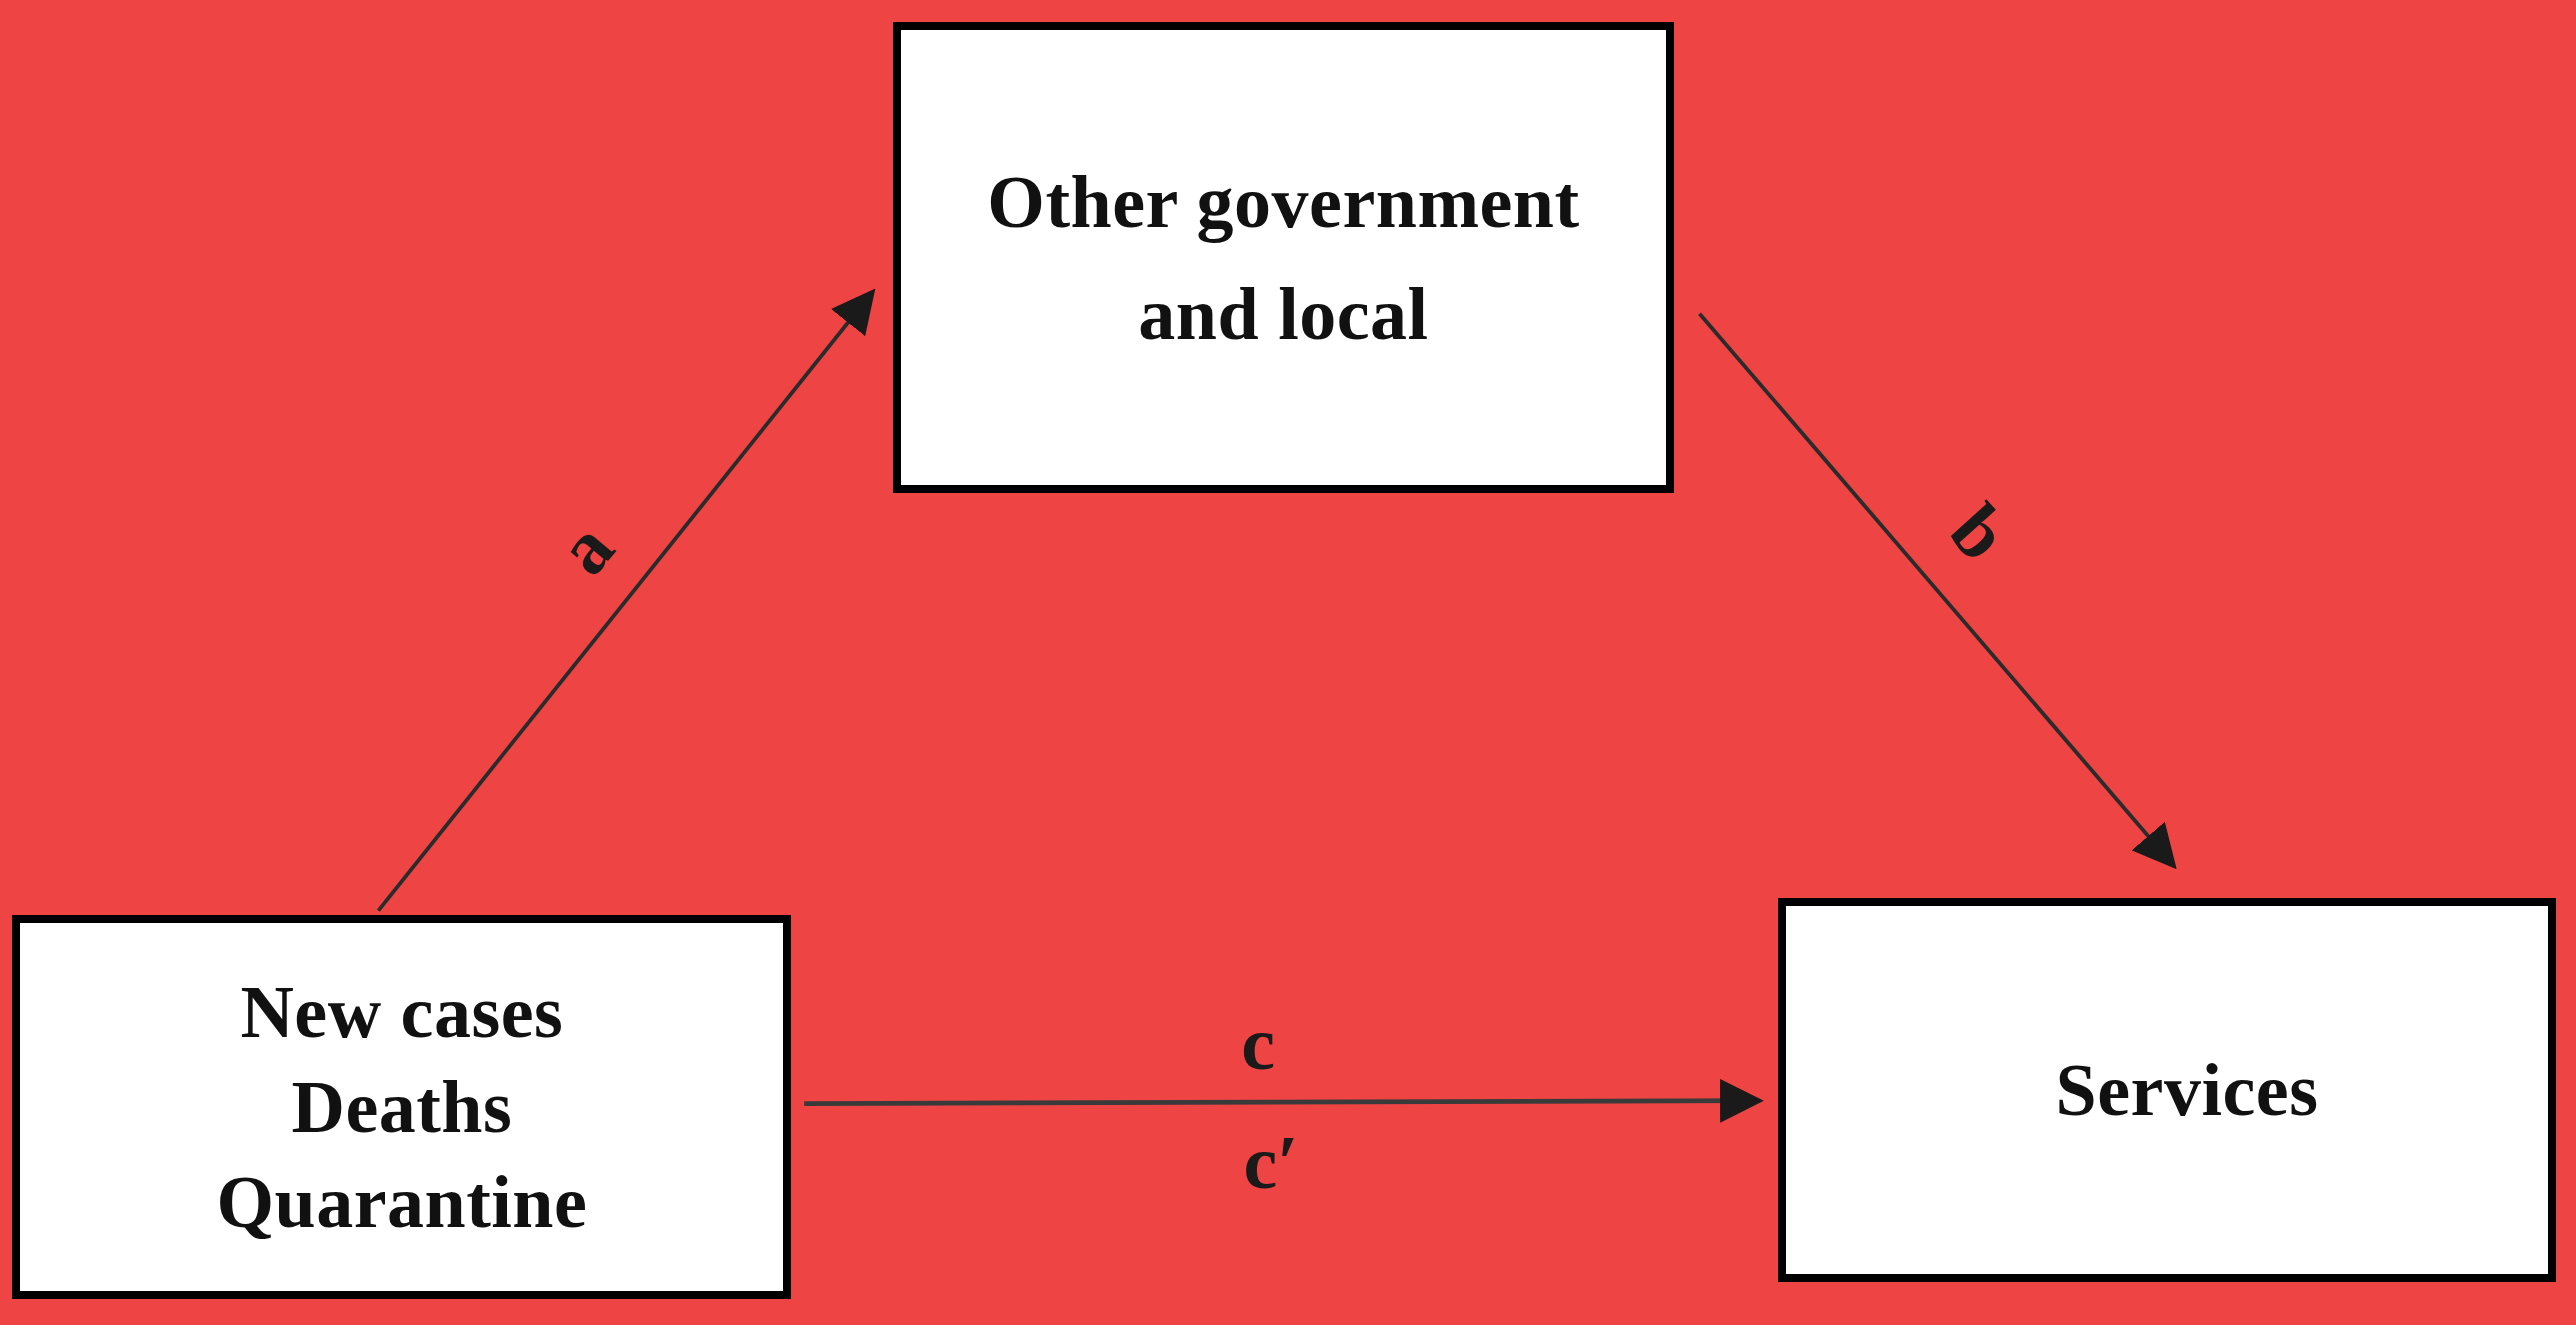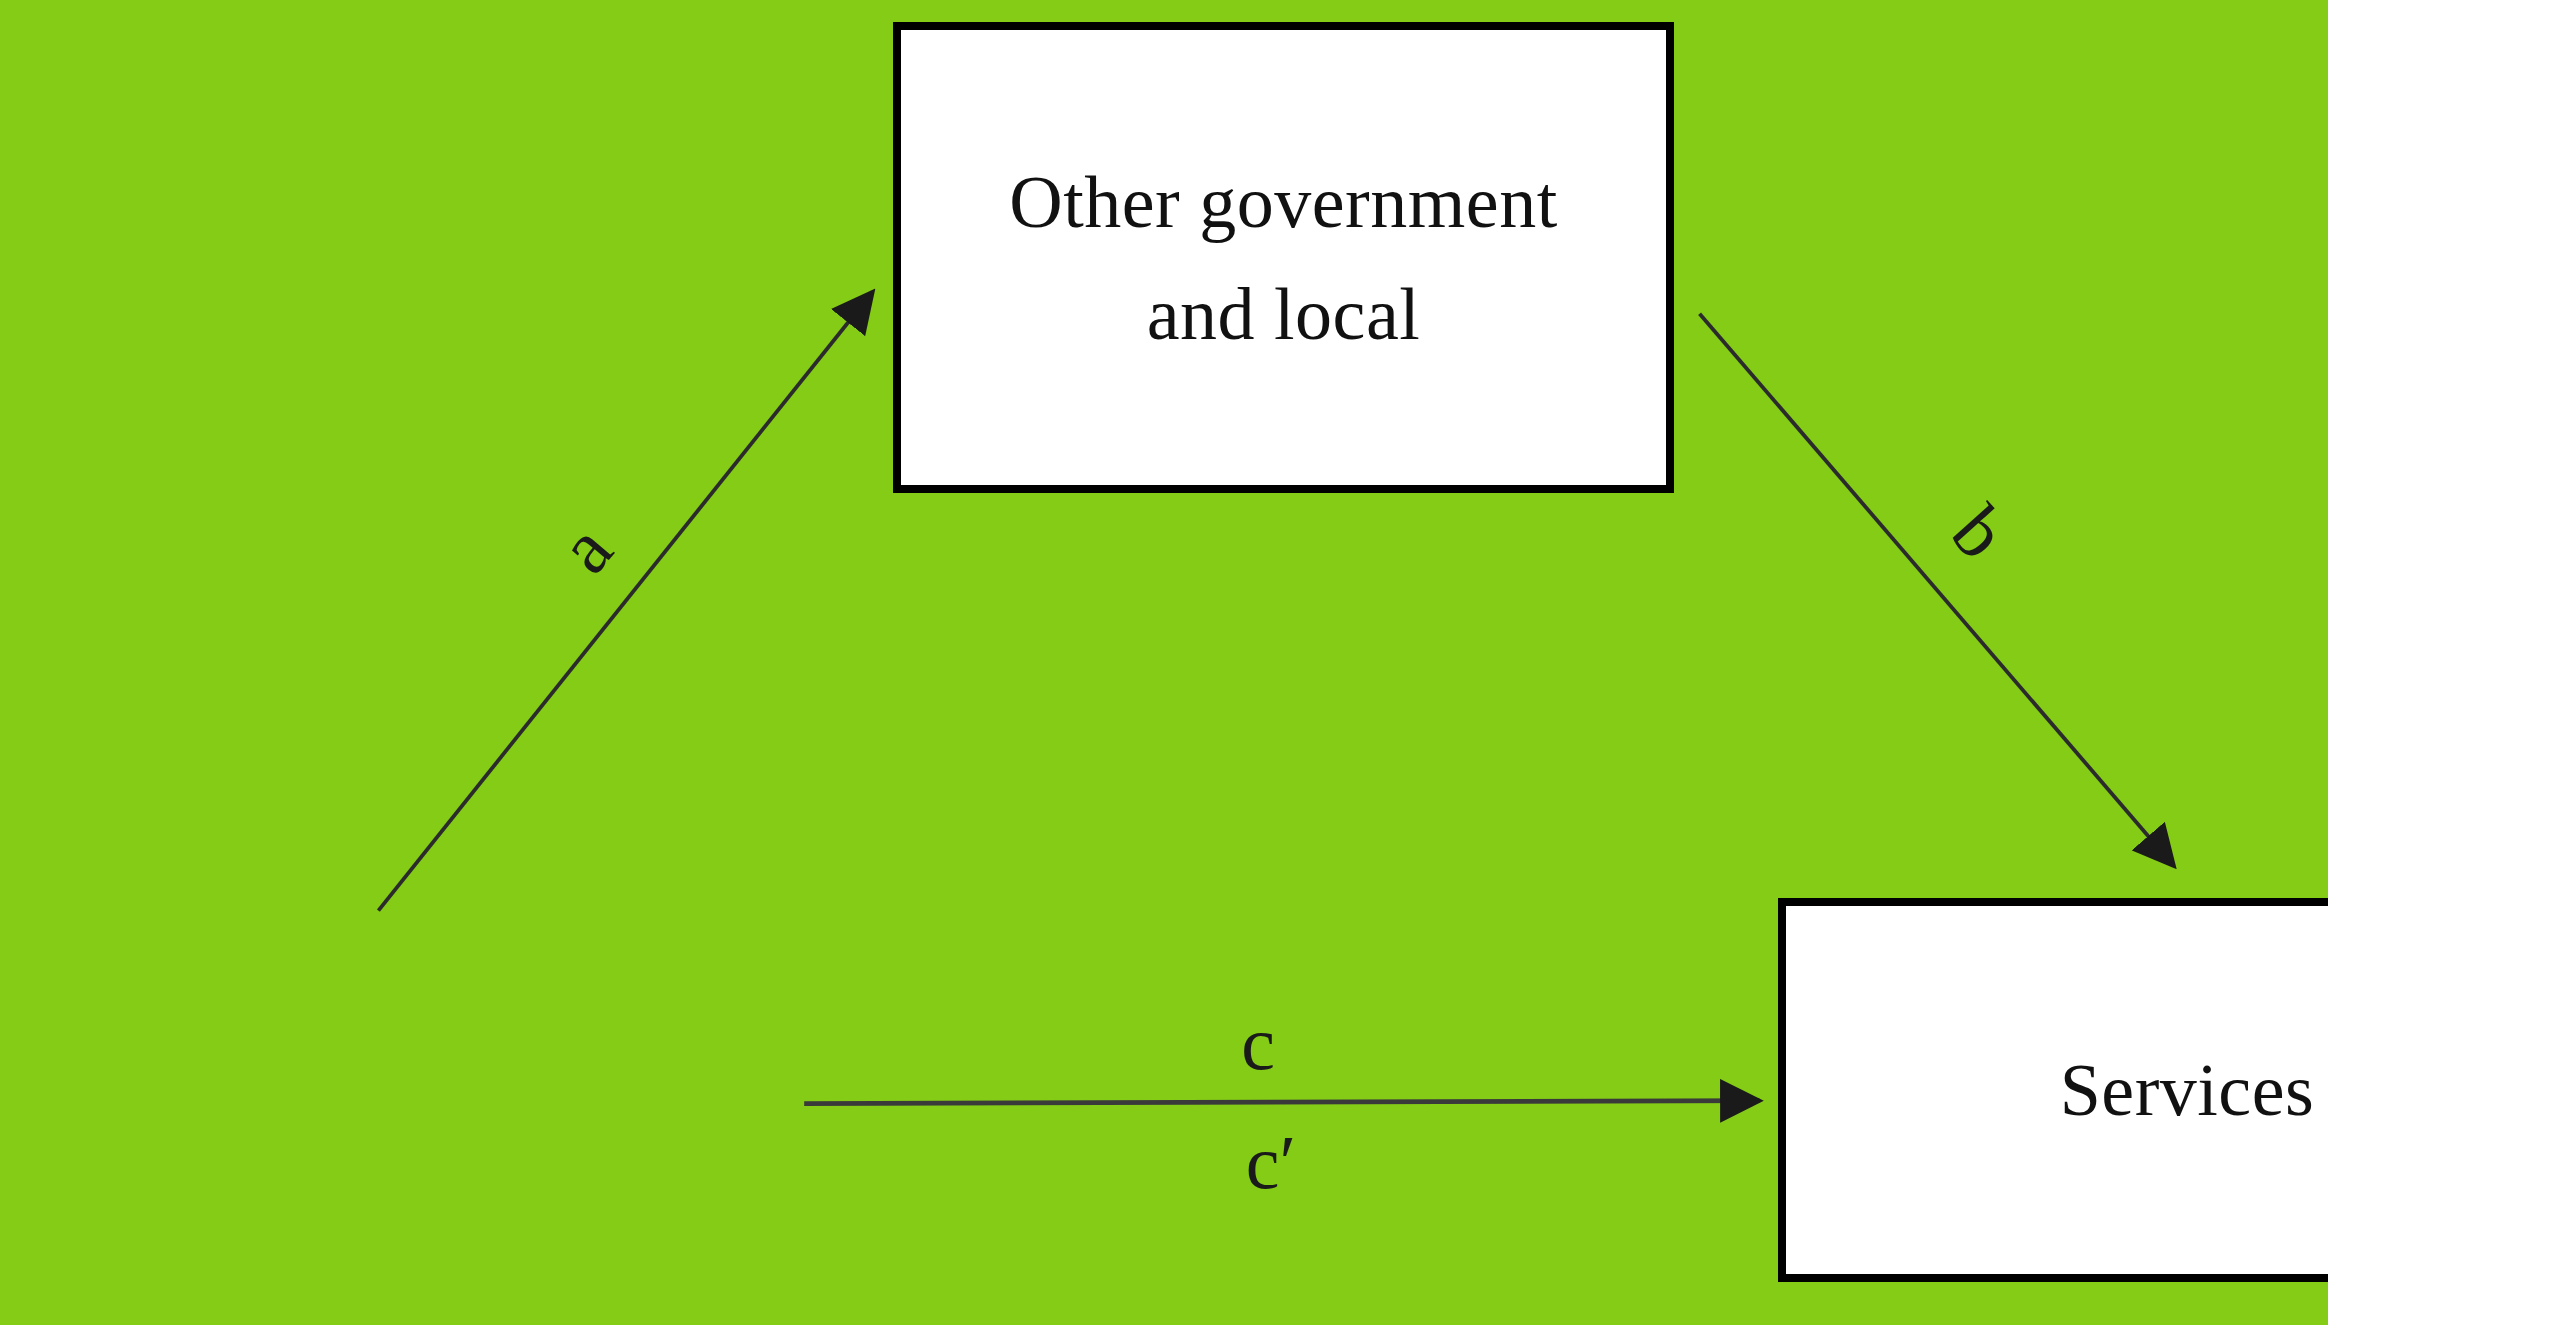--- a/index.html
+++ b/index.html
@@ -2,26 +2,27 @@
 <html style="font-size:15px"><head>
 <meta charset="utf-8">
 <style>
   html, body {
     margin: 0;
     padding: 0;
     background: #ffffff;
   }
   .canvas {
     position: relative;
-    width: 2328px;
+    width: 2576px;
     height: 1325px;
-    background: #84cc16;
+    background: #ef4444;
     font-family: "Liberation Serif", serif;
     color: #111111;
     overflow: hidden;
+    font-weight: bold;
   }
   .node {
     position: absolute;
     box-sizing: border-box;
     border: 8.6px solid #000000;
     background: #ffffff;
     display: flex;
     align-items: center;
     justify-content: center;
     text-align: center;
@@ -91,20 +92,27 @@
     <line x1="846" y1="1161" x2="1851" y2="1158" stroke="#3a3a3a" stroke-width="5" marker-end="url(#arrowhead)"></line>
   </svg>
 
   <div class="node" id="box-mediator">
     <div class="lines">
       <div>Other government</div>
       <div>and local</div>
     </div>
   </div>
 
+  <div class="node" id="box-predictor">
+    <div class="lines">
+      <div>New cases</div>
+      <div>Deaths</div>
+      <div>Quarantine</div>
+    </div>
+  </div>
 
   <div class="node" id="box-outcome">
     <div class="lines">
       <div>Services</div>
     </div>
   </div>
 
   <div class="path-label" id="label-a">a</div>
   <div class="path-label" id="label-b">b</div>
   <div class="path-label" id="label-c">c</div>

